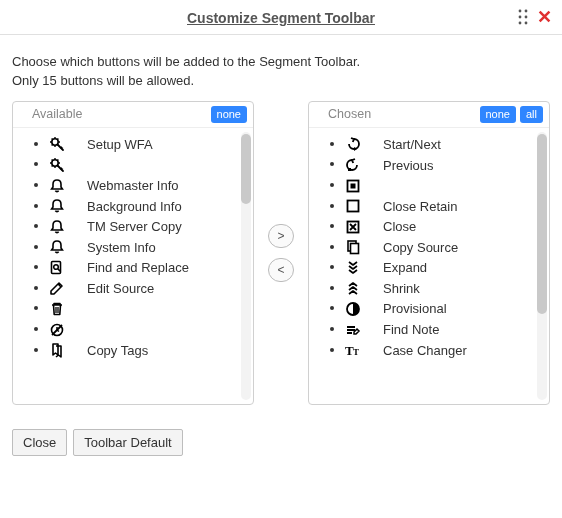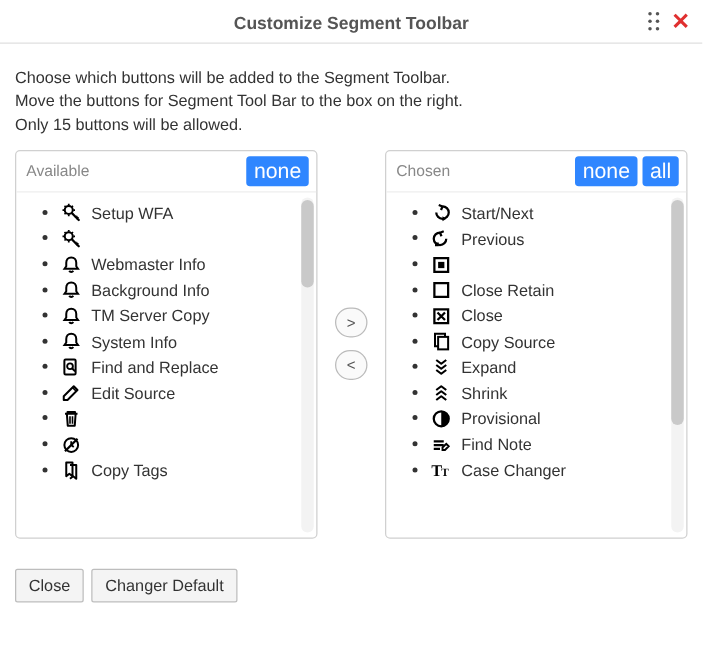--- a/index.html
+++ b/index.html
@@ -16,20 +16,21 @@
     align-items: center;
     justify-content: center;
     position: relative;
     padding: 10px 12px 8px 12px;
     border-bottom: 1px solid #e0e0e0;
   }
   .header-title {
     font-weight: bold;
     font-size: 14px;
     color: #555;
+    text-decoration: underline;
   }
   .header-actions {
     position: absolute;
     right: 10px;
     top: 8px;
     display: flex;
     align-items: center;
     gap: 8px;
   }
   .grip-icon svg { display:block; }
@@ -63,26 +64,27 @@
   .panel-head {
     display: flex;
     align-items: center;
     justify-content: space-between;
     padding: 4px 6px 4px 8px;
     border-bottom: 1px solid #eee;
   }
   .panel-head .label {
     color: #888;
     font-size: 12.5px;
+    margin-left: 11px;
   }
   .pill-row { display:flex; gap:4px; }
   .pill {
     background: #2f86ff;
     color: #fff;
-    font-size: 17px;
+    font-size: 11px;
     padding: 2px 6px;
     border-radius: 3px;
     cursor: pointer;
     line-height: 1.2;
   }
   .panel-body {
     position: relative;
     height: 276px;
     overflow: hidden;
   }
@@ -94,21 +96,21 @@
     overflow-y: hidden;
   }
   .list li {
     padding: 2px 0;
     color: #333;
     font-size: 13px;
   }
   .item-row {
     display: inline-flex;
     align-items: center;
-    gap: 8px;
+    gap: 22px;
     vertical-align: middle;
   }
   .item-icon {
     width: 16px;
     height: 16px;
     display: inline-flex;
     align-items: center;
     justify-content: center;
   }
   .item-icon svg { display:block; }
@@ -261,21 +263,20 @@
       <svg width="12" height="16" viewBox="0 0 10 16">
           <use href="#ic-grip"></use>
         </svg>
     </span>
     <span class="close-x">✕</span>
   </div>
 </div>
 
 <div class="instructions">
   <div>Choose which buttons will be added to the Segment Toolbar.</div>
-  <div>Move the buttons for Segment Tool Bar to the box on the right.</div>
   <div>Only 15 buttons will be allowed.</div>
 </div>
 
 <div class="columns">
 
   <div class="panel">
     <div class="panel-head">
       <span class="label">Available</span>
       <div class="pill-row">
         <span class="pill">none</span>
@@ -481,14 +482,14 @@
       <div class="scrollbar">
         <div class="thumb" style="top:2px;height:180px"></div>
       </div>
     </div>
   </div>
 
 </div>
 
 <div class="footer">
   <button class="btn">Close</button>
-  <button class="btn">Changer Default</button>
+  <button class="btn">Toolbar Default</button>
 </div>
 
 </body></html>

